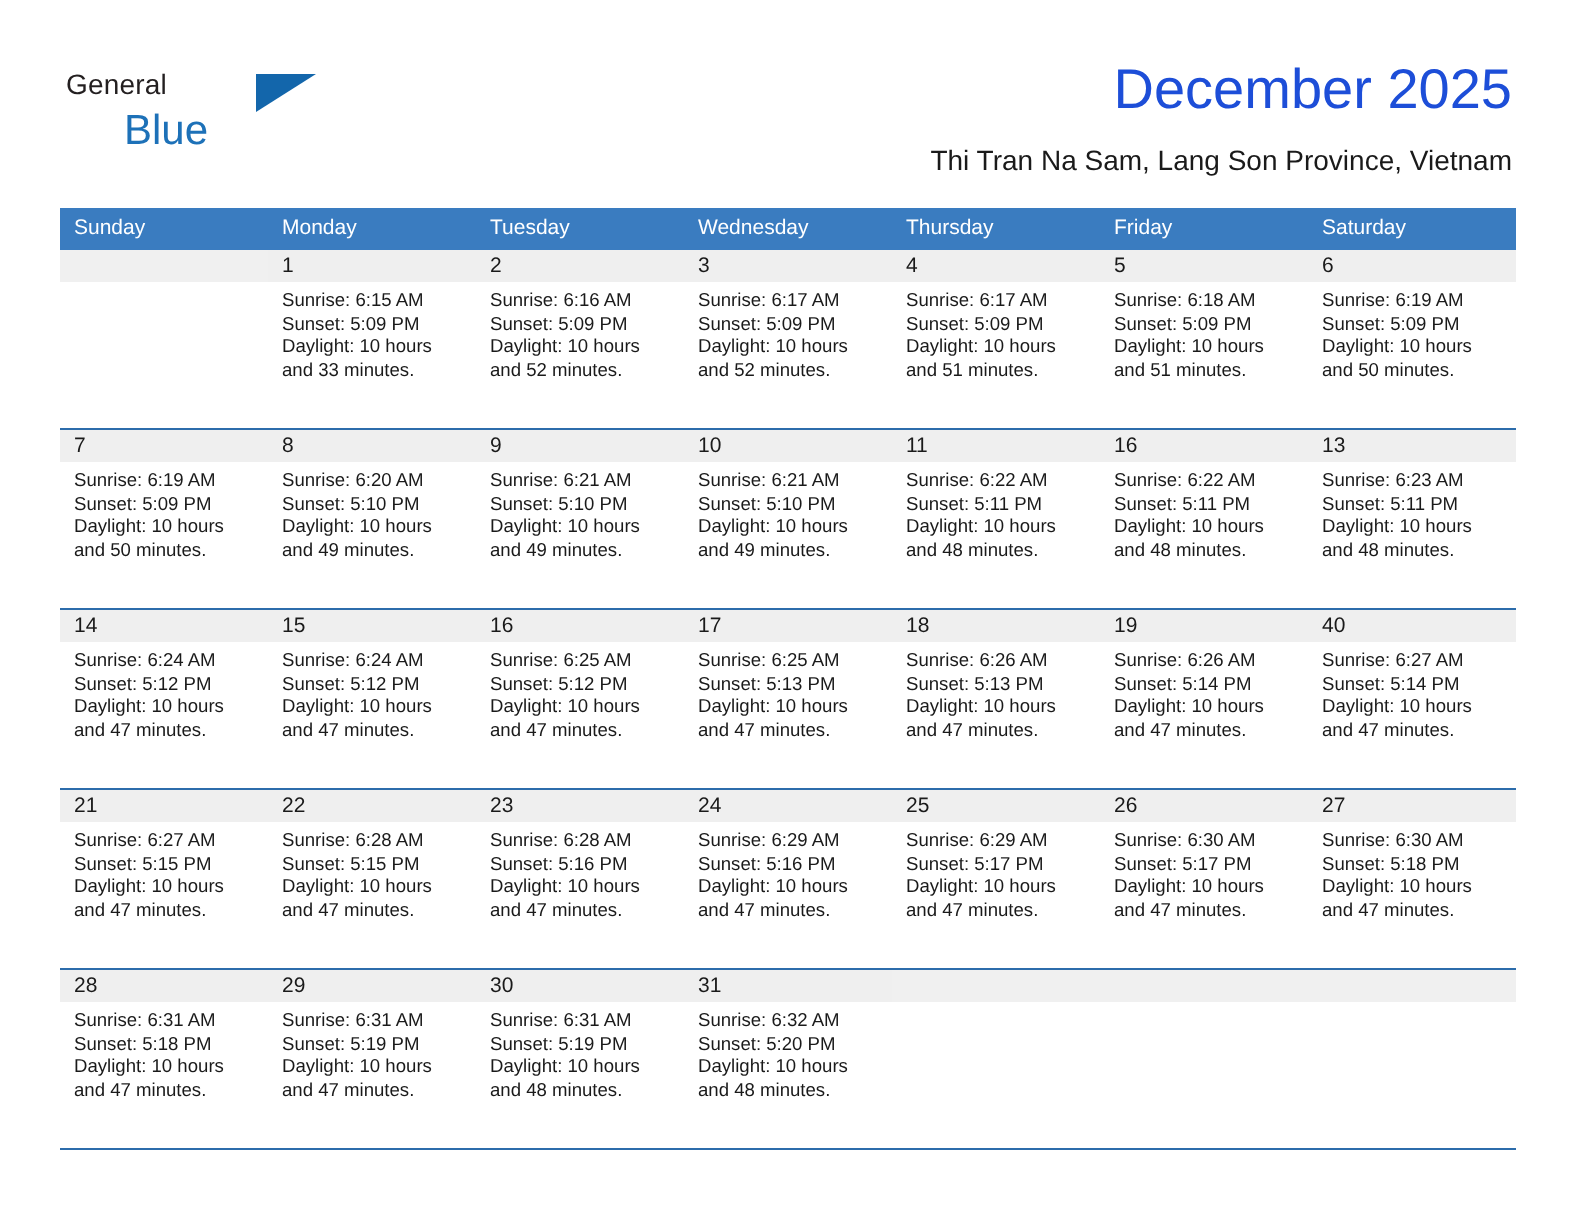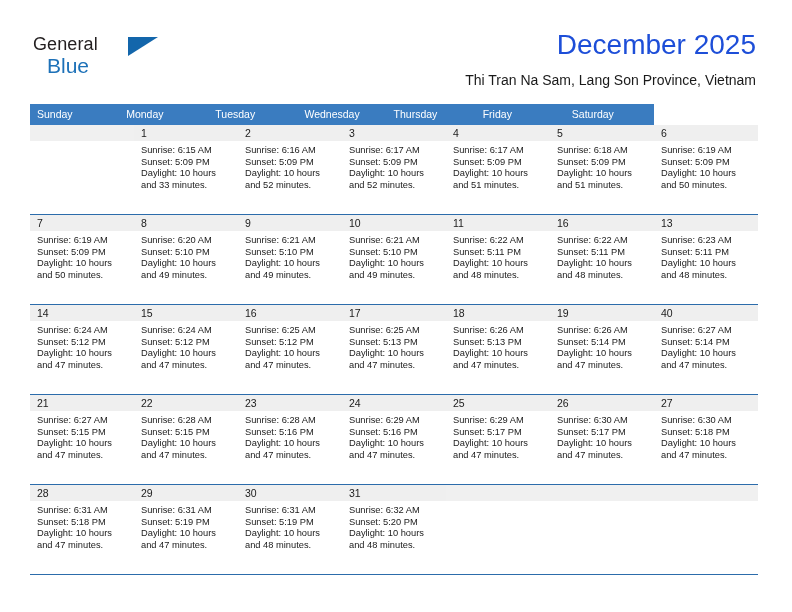--- a/index.html
+++ b/index.html
@@ -35,28 +35,28 @@
     position: absolute;
     left: 33px;
     top: 34px;
     width: 180px;
     height: 46px;
   }
   .brand-general {
     position: absolute;
     left: 0;
     top: 0;
-    font-size: 18px;
+    font-size: 14px;
     letter-spacing: 0.1px;
     color: #231f20;
     font-family: "Liberation Sans", sans-serif;
   }
   .brand-blue {
     position: absolute;
-    left: 14px;
+    left: 29px;
     top: 20px;
     font-size: 21px;
     color: #1d71b8;
     font-family: "Liberation Sans", sans-serif;
   }
   .brand-flag {
     position: absolute;
     left: 95px;
     top: 3px;
     width: 0;
@@ -89,21 +89,21 @@
   
   .calendar {
     position: absolute;
     left: 30px;
     top: 104px;
     width: 728px;
   }
 
   .dow-row {
     display: flex;
-    width: 624px;
+    width: 728px;
     height: 21px;
     background: #3a7cc0;
   }
   .dow {
     width: 104px;
     height: 21px;
     box-sizing: border-box;
     padding-left: 7px;
     color: #ffffff;
     font-size: 10.5px;

